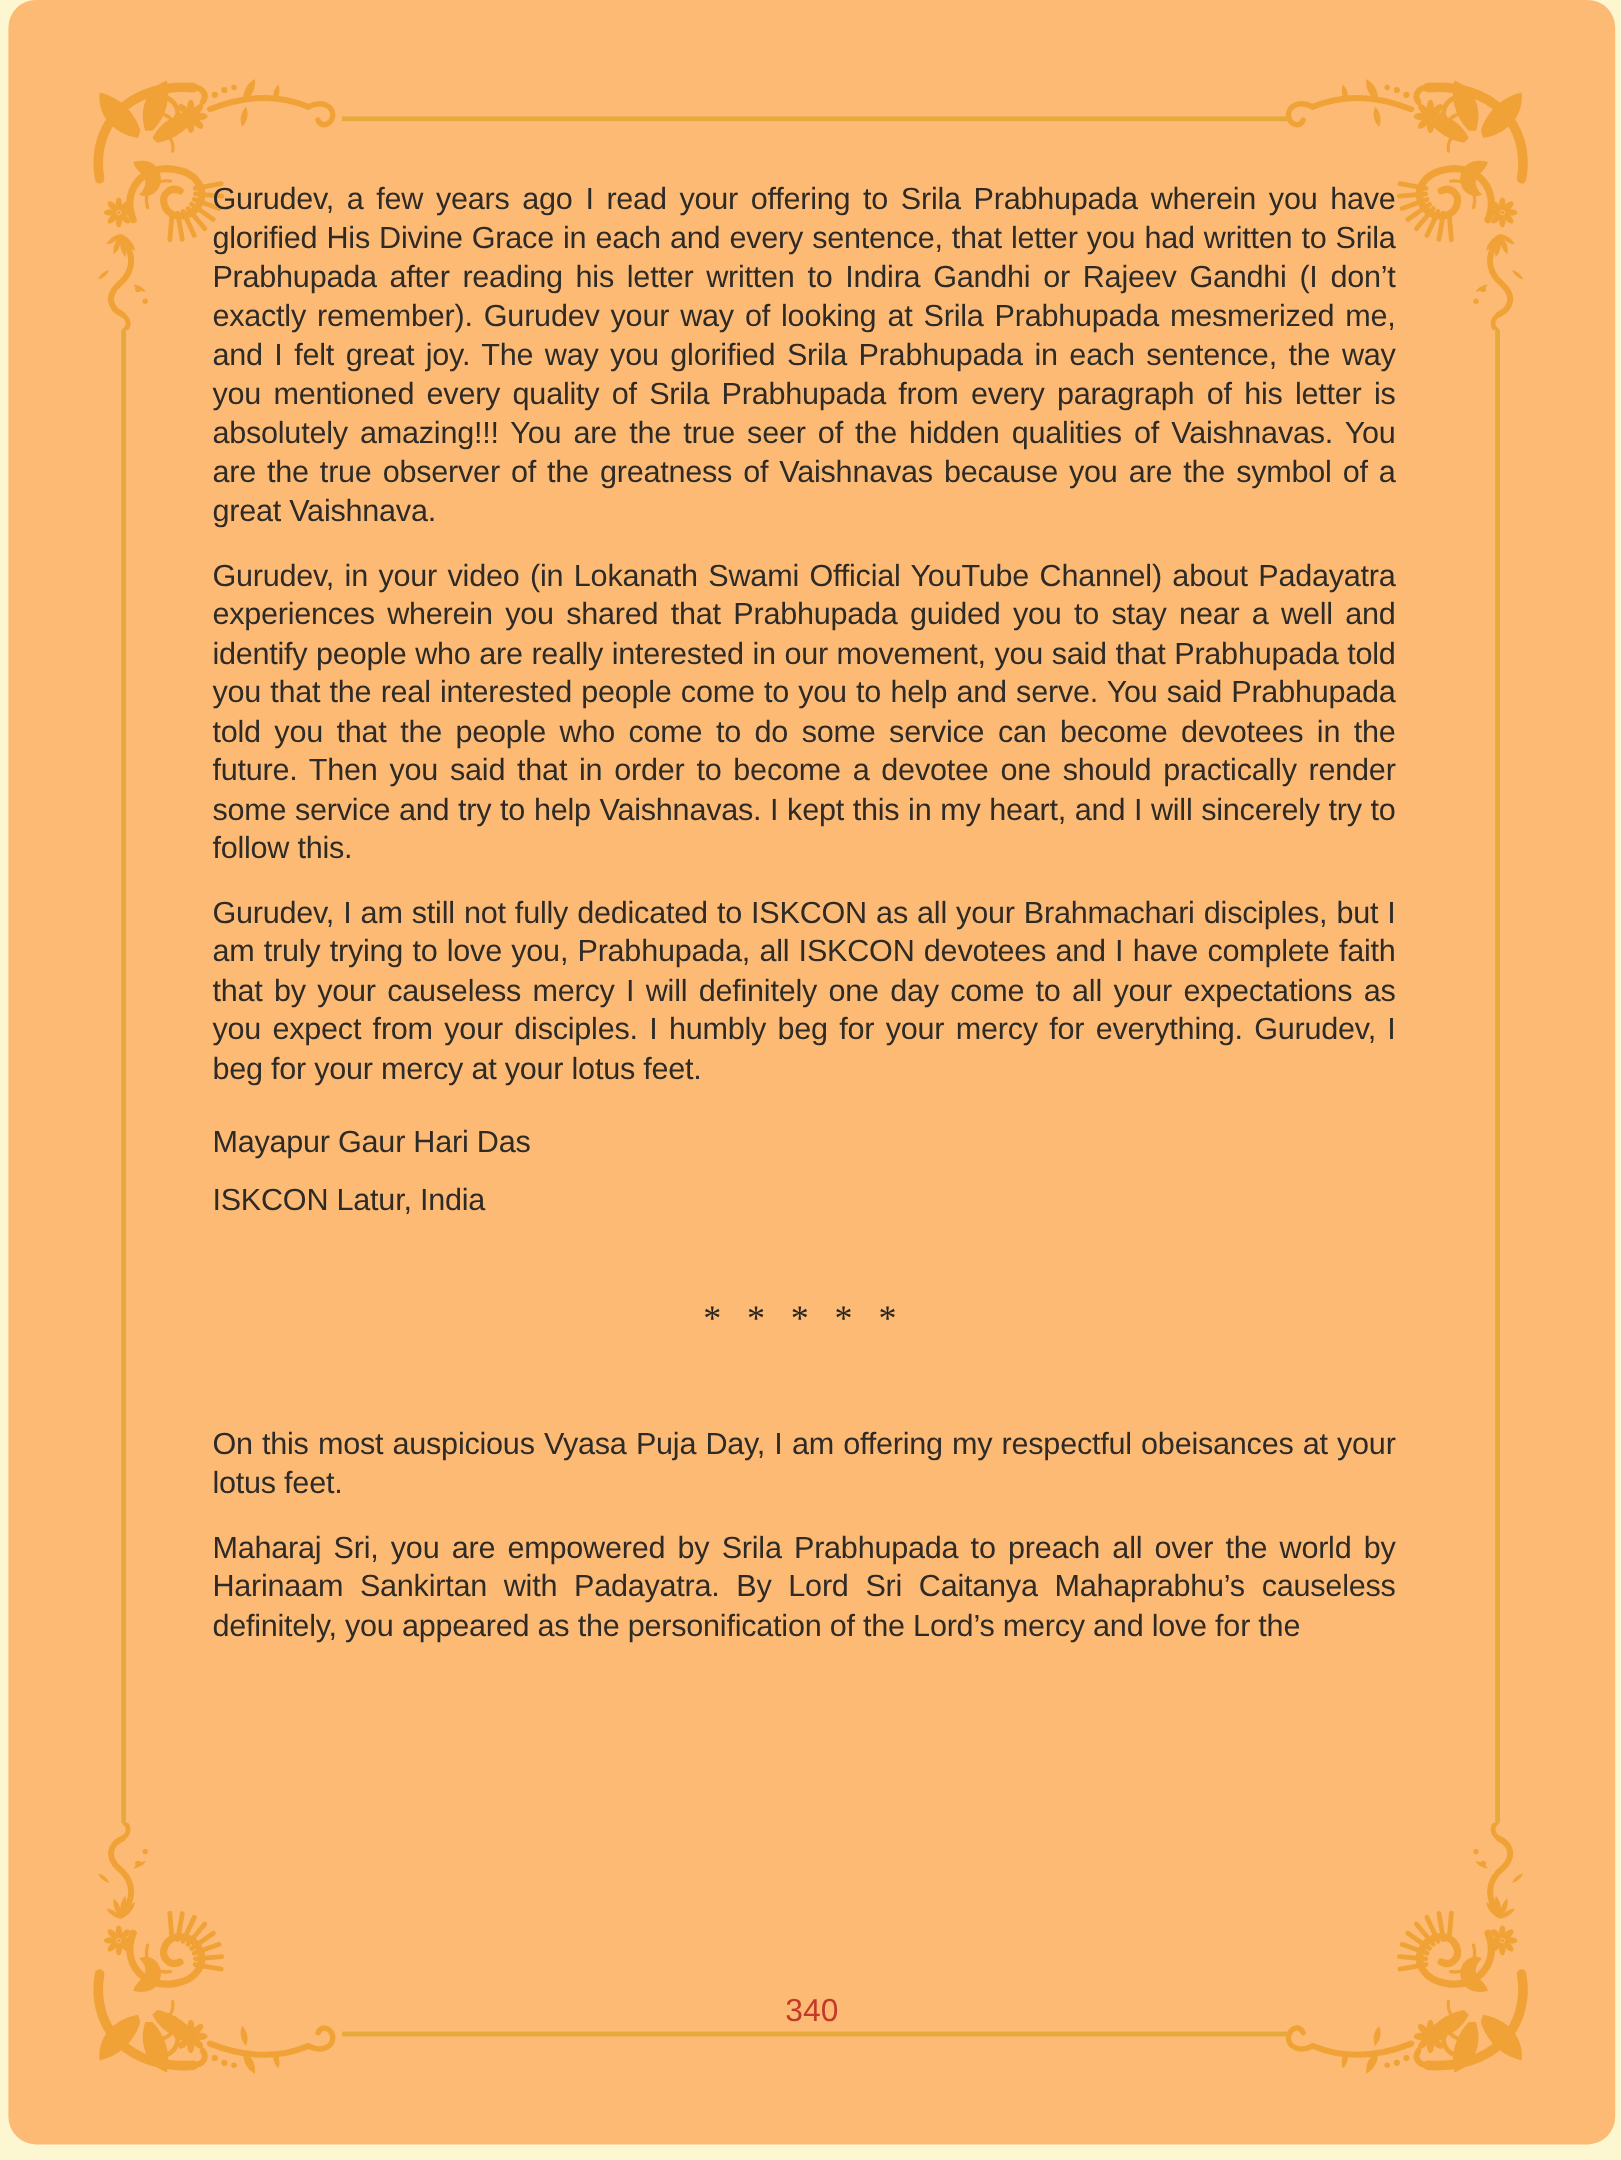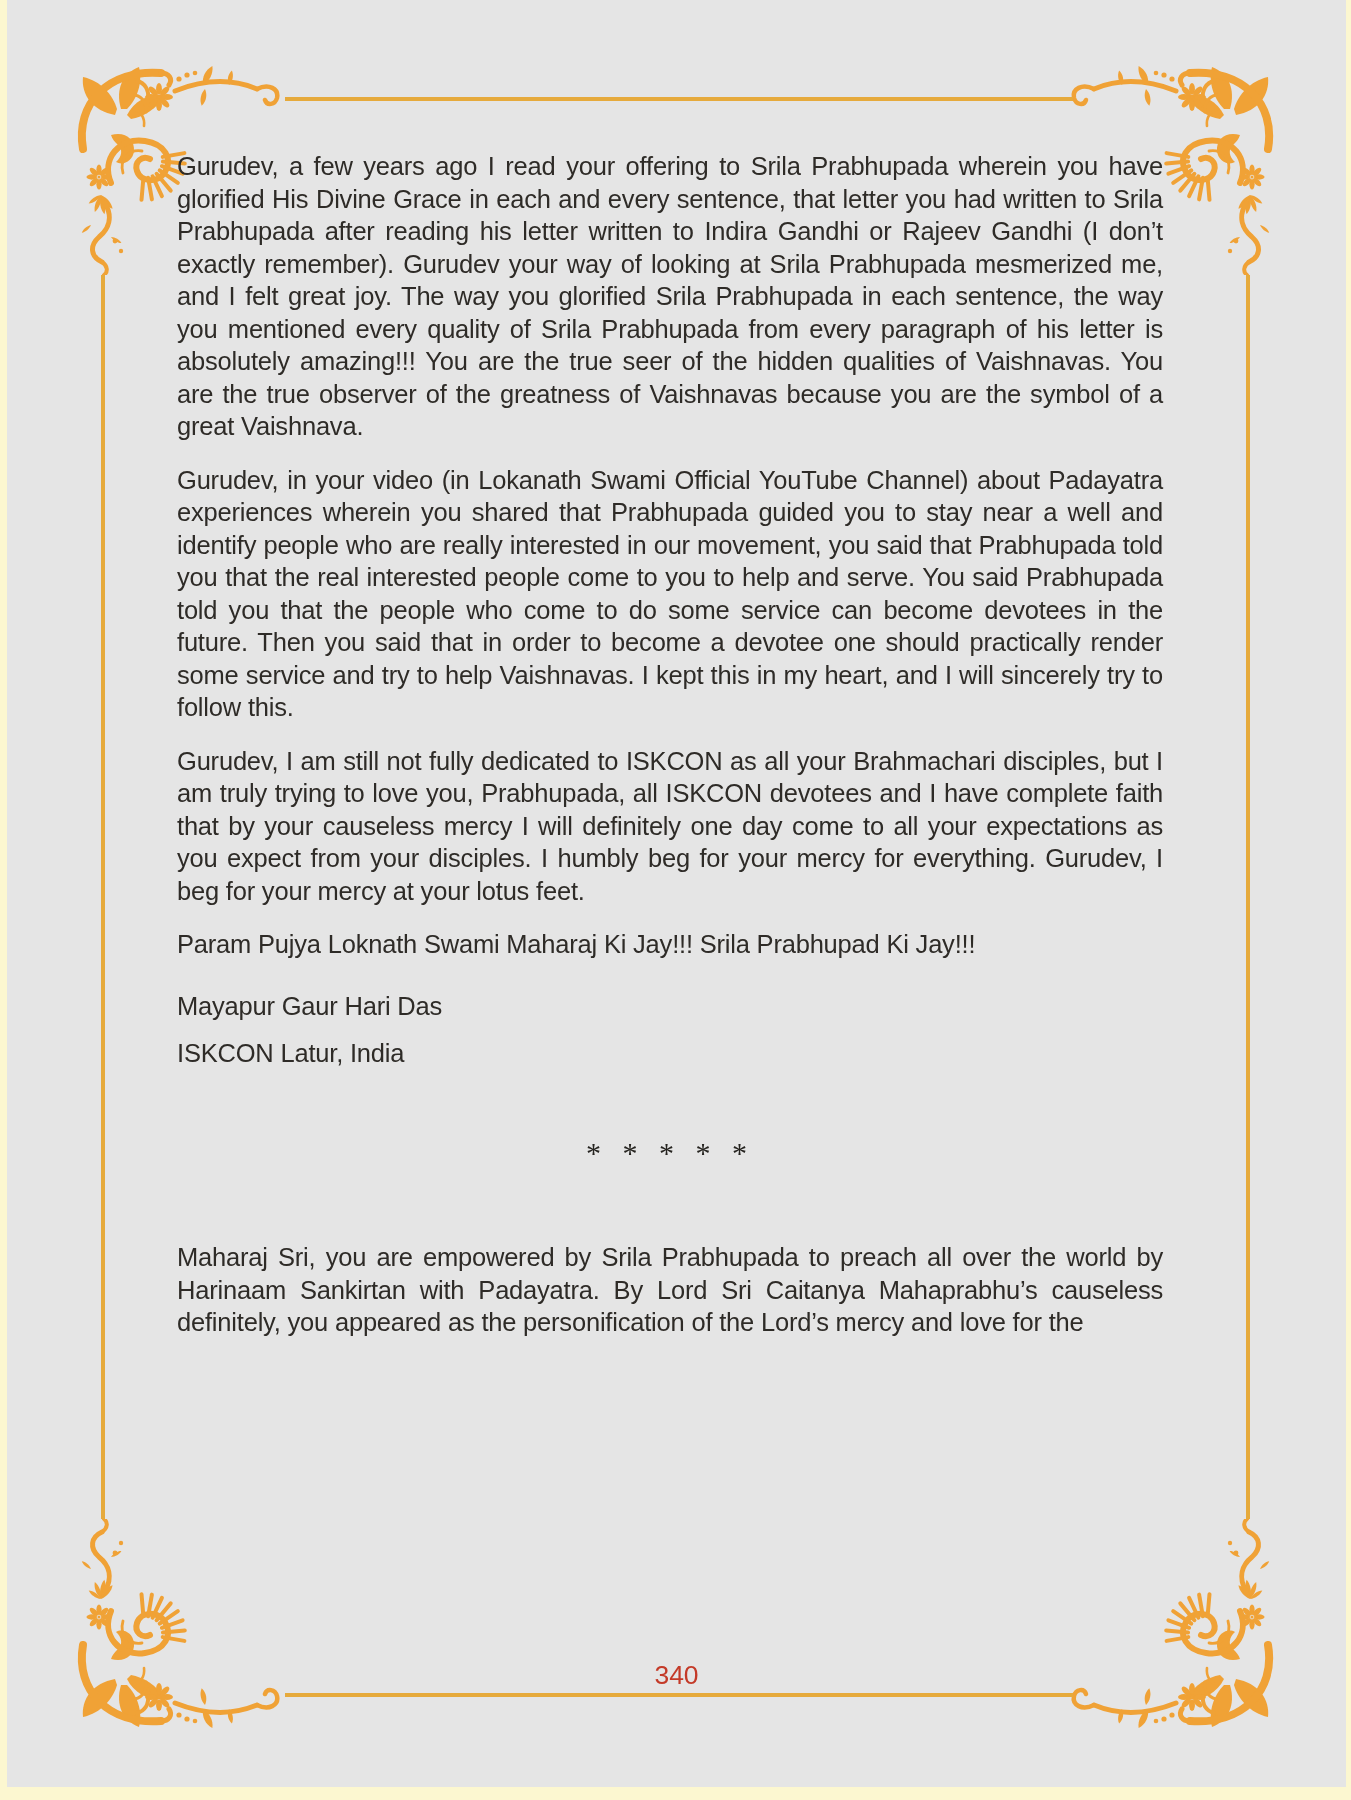--- a/index.html
+++ b/index.html
@@ -8,21 +8,22 @@
     padding: 0;
     width: 1351px;
     height: 1800px;
     overflow: hidden;
     background: #fcf7d0; 
     font-family: "Liberation Sans", "DejaVu Sans", sans-serif;
   }
   .sheet {
     position: absolute;
     left: 7px; right: 5px; top: 0; bottom: 13px;
-    background: #e5e5e5; 
+    background: #fdba74; 
+    border-radius: 23px;
   }
   
   .bline { position: absolute; background: #e6aa3c; }
   .bline.top    { left: 278px; top: 97px;   width: 788px; height: 4px; }
   .bline.bottom { left: 278px; top: 1693px; width: 788px; height: 4px; }
   .bline.left   { left: 94px;  top: 275px;  width: 4px;  height: 1244px; }
   .bline.right  { left: 1239px;top: 275px;  width: 4px;  height: 1244px; }
   
   .orn { position: absolute; width: 210px; height: 210px; color: #f0a236; }
   .orn.tl { left: 68px;   top: 65px; }
@@ -147,26 +148,26 @@
 
   <div class="bline top"></div>
   <div class="bline bottom"></div>
   <div class="bline left"></div>
   <div class="bline right"></div>
 
   <main class="text-col">
     <p class="just">Gurudev, a few years ago I read your offering to Srila Prabhupada wherein you have glorified His Divine Grace in each and every sentence, that letter you had written to Srila Prabhupada after reading his letter written to Indira Gandhi or Rajeev Gandhi (I don’t exactly remember). Gurudev your way of looking at Srila Prabhupada mesmerized me, and I felt great joy. The way you glorified Srila Prabhupada in each sentence, the way you mentioned every quality of Srila Prabhupada from every paragraph of his letter is absolutely amazing!!! You are the true seer of the hidden qualities of Vaishnavas. You are the true observer of the greatness of Vaishnavas because you are the symbol of a great Vaishnava.</p>
     <p class="just">Gurudev, in your video (in Lokanath Swami Official YouTube Channel) about Padayatra experiences wherein you shared that Prabhupada guided you to stay near a well and identify people who are really interested in our movement, you said that Prabhupada told you that the real interested people come to you to help and serve. You said Prabhupada told you that the people who come to do some service can become devotees in the future. Then you said that in order to become a devotee one should practically render some service and try to help Vaishnavas. I kept this in my heart, and I will sincerely try to follow this.</p>
     <p class="just">Gurudev, I am still not fully dedicated to ISKCON as all your Brahmachari disciples, but I am truly trying to love you, Prabhupada, all ISKCON devotees and I have complete faith that by your causeless mercy I will definitely one day come to all your expectations as you expect from your disciples. I humbly beg for your mercy for everything. Gurudev, I beg for your mercy at your lotus feet.</p>
-    <p>Param Pujya Loknath Swami Maharaj Ki Jay!!! Srila Prabhupad Ki Jay!!!</p>
 
     <div class="sig">
       <p>Mayapur Gaur Hari Das</p>
       <p>ISKCON Latur, India</p>
     </div>
 
     <div class="stars">* * * * *</div>
 
+    <p class="just">On this most auspicious Vyasa Puja Day, I am offering my respectful obeisances at your lotus feet.</p>
     <p class="just">Maharaj Sri, you are empowered by Srila Prabhupada to preach all over the world by Harinaam Sankirtan with Padayatra. By Lord Sri Caitanya Mahaprabhu’s causeless definitely, you appeared as the personification of the Lord’s mercy and love for the</p>
   </main>
 
   <div class="pagenum">340</div>
 </div>
 
 </body></html>

